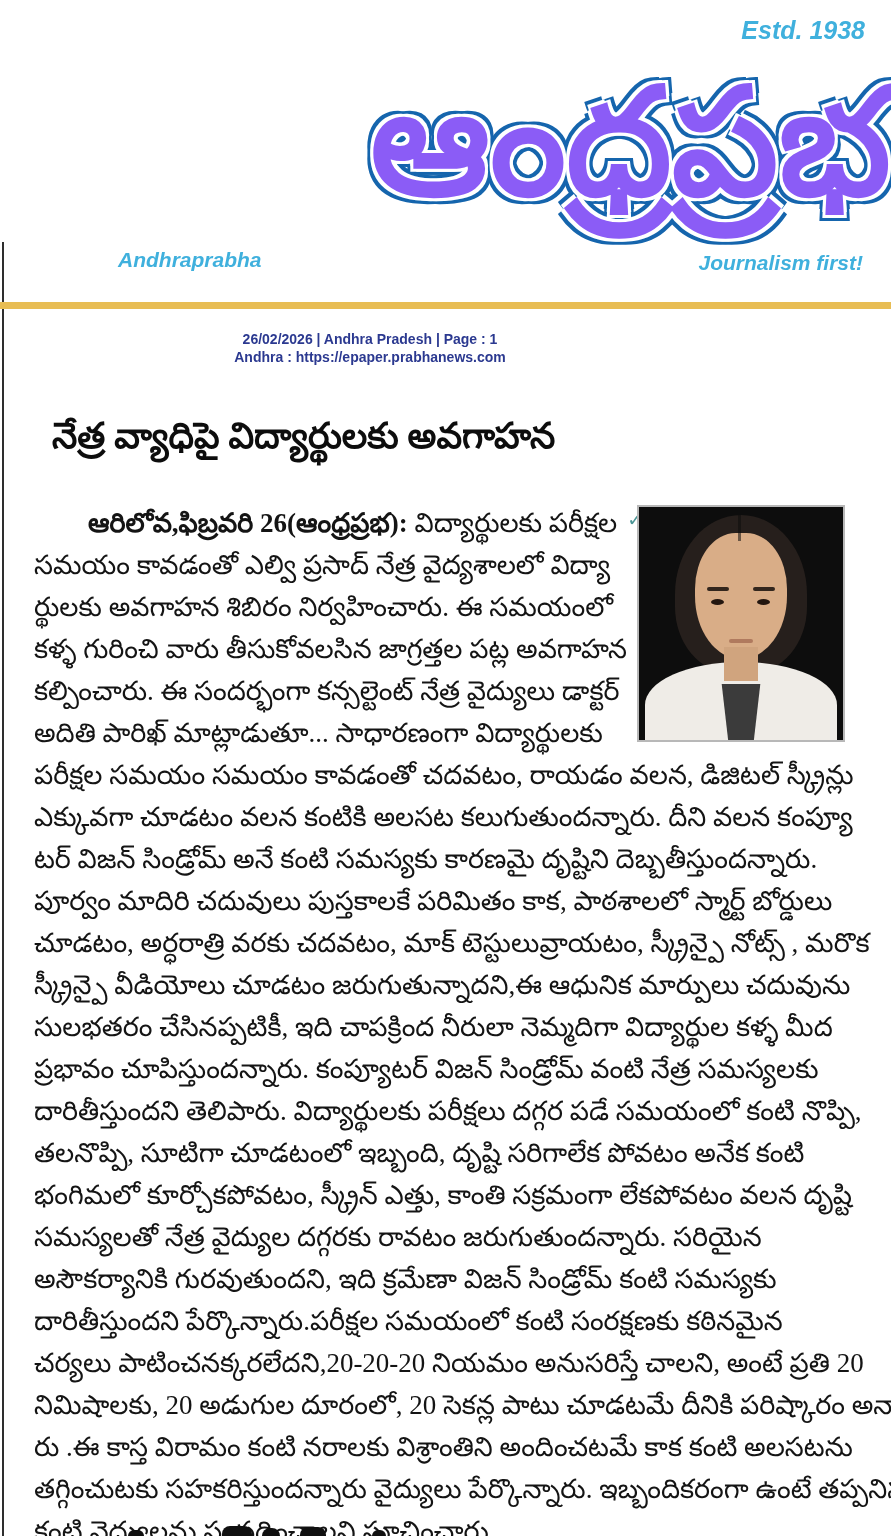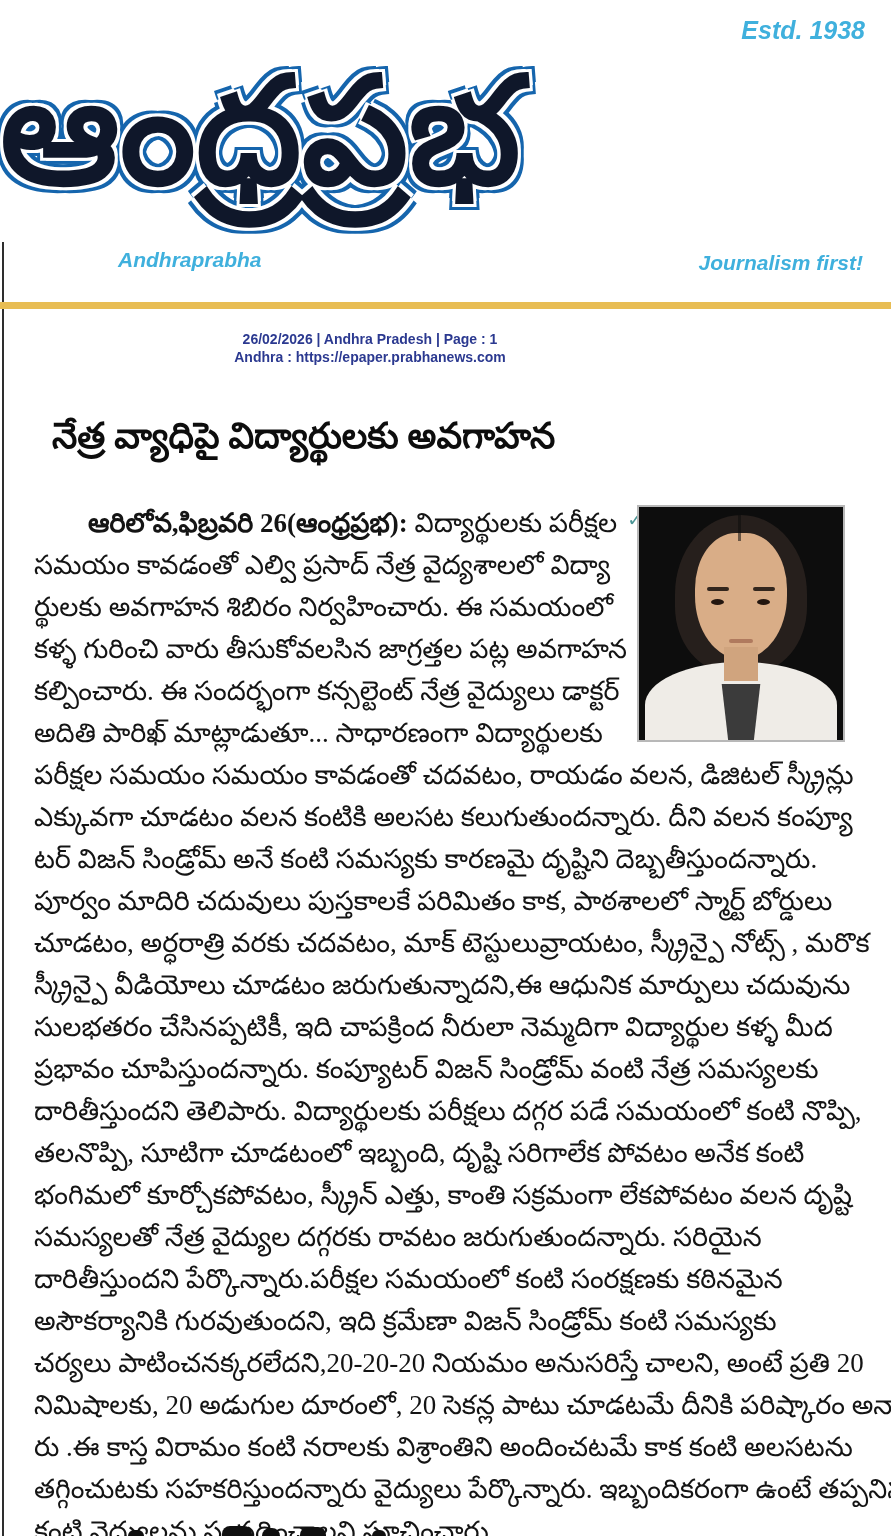--- a/index.html
+++ b/index.html
@@ -14,24 +14,24 @@
   .blob1{left:128px;width:16px;height:6px;}
   .blob2{left:222px;width:30px;height:10px;}
   .blob3{left:262px;width:18px;height:8px;}
   .blob4{left:300px;width:26px;height:9px;}
   .blob5{left:372px;width:14px;height:6px;}
 
   
   .masthead{position:absolute;left:0;top:0;width:891px;height:242px;background:#fff;}
   .estd{position:absolute;top:16px;right:26px;font-family:"Liberation Sans",sans-serif;
     font-style:italic;font-weight:700;font-size:25px;color:#3fb0dd;}
-  .logo{position:absolute;top:28px;left:0;right:0;text-align:left;
-    font-size:150px;line-height:230px;font-weight:bold;color:#0f172a;white-space:nowrap;
+  .logo{position:absolute;top:28px;left:0;right:0;text-align:right;
+    font-size:150px;line-height:230px;font-weight:bold;color:#8b5cf6;white-space:nowrap;
     text-shadow:3px 3px 0 #ffffff,-3px -3px 0 #ffffff,3px -3px 0 #ffffff,-3px 3px 0 #ffffff,
-                6px 6px 0 #1565ad,-6px -6px 0 #1565ad,6px -6px 0 #1565ad,-6px 6px 0 #1565ad;font-family:Liberation Mono, monospace;}
+                6px 6px 0 #1565ad,-6px -6px 0 #1565ad,6px -6px 0 #1565ad,-6px 6px 0 #1565ad;}
   .en-name{position:absolute;left:118px;top:248px;font-family:"Liberation Sans",sans-serif;
     font-style:italic;font-weight:700;font-size:21px;color:#3fb0dd;}
   .tagline{position:absolute;right:28px;top:251px;font-family:"Liberation Sans",sans-serif;
     font-style:italic;font-weight:700;font-size:21px;color:#3fb0dd;}
 
   .gold-rule{position:absolute;left:0;top:302px;width:891px;height:7px;background:#e8bd54;}
 
   
   .meta{position:absolute;left:0;top:330px;width:740px;text-align:center;
     font-family:"Liberation Sans",sans-serif;font-weight:700;font-size:14px;
@@ -104,22 +104,22 @@
   <div class="bl fl">టర్ విజన్ సిండ్రోమ్ అనే కంటి సమస్యకు కారణమై దృష్టిని దెబ్బతీస్తుందన్నారు.</div>
   <div class="bl fl">పూర్వం మాదిరి చదువులు పుస్తకాలకే పరిమితం కాక, పాఠశాలలో స్మార్ట్ బోర్డులు</div>
   <div class="bl fl">చూడటం, అర్ధరాత్రి వరకు చదవటం, మాక్ టెస్టులువ్రాయటం, స్క్రీన్పై నోట్స్ , మరొక</div>
   <div class="bl fl">స్క్రీన్పై వీడియోలు చూడటం జరుగుతున్నాదని,ఈ ఆధునిక మార్పులు చదువును</div>
   <div class="bl fl">సులభతరం చేసినప్పటికీ, ఇది చాపక్రింద నీరులా నెమ్మదిగా విద్యార్థుల కళ్ళ మీద</div>
   <div class="bl fl">ప్రభావం చూపిస్తుందన్నారు. కంప్యూటర్ విజన్ సిండ్రోమ్ వంటి నేత్ర సమస్యలకు</div>
   <div class="bl fl">దారితీస్తుందని తెలిపారు. విద్యార్థులకు పరీక్షలు దగ్గర పడే సమయంలో కంటి నొప్పి,</div>
   <div class="bl fl">తలనొప్పి, సూటిగా చూడటంలో ఇబ్బంది, దృష్టి సరిగాలేక పోవటం అనేక కంటి</div>
   <div class="bl fl">భంగిమలో కూర్చోకపోవటం, స్క్రీన్ ఎత్తు, కాంతి సక్రమంగా లేకపోవటం వలన దృష్టి</div>
   <div class="bl fl">సమస్యలతో నేత్ర వైద్యుల దగ్గరకు రావటం జరుగుతుందన్నారు. సరియైన</div>
+  <div class="bl fl">అసౌకర్యానికి గురవుతుందని, ఇది క్రమేణా విజన్ సిండ్రోమ్ కంటి సమస్యకు</div>
   <div class="bl fl">దారితీస్తుందని పేర్కొన్నారు.పరీక్షల సమయంలో కంటి సంరక్షణకు కఠినమైన</div>
-  <div class="bl fl">అసౌకర్యానికి గురవుతుందని, ఇది క్రమేణా విజన్ సిండ్రోమ్ కంటి సమస్యకు</div>
   <div class="bl fl">చర్యలు పాటించనక్కరలేదని,20-20-20 నియమం అనుసరిస్తే చాలని, అంటే ప్రతి 20</div>
   <div class="bl fl">నిమిషాలకు, 20 అడుగుల దూరంలో, 20 సెకన్ల పాటు చూడటమే దీనికి పరిష్కారం అన్నా</div>
   <div class="bl fl">రు .ఈ కాస్త విరామం కంటి నరాలకు విశ్రాంతిని అందించటమే కాక కంటి అలసటను</div>
   <div class="bl fl">తగ్గించుటకు సహకరిస్తుందన్నారు వైద్యులు పేర్కొన్నారు. ఇబ్బందికరంగా ఉంటే తప్పనిసరిగా</div>
   <div class="bl fl">కంటి వైద్యులను సంప్రదించాలని సూచించారు.</div>
 </div>
 
 <div class="photo" title="">
   <div class="hair"></div>
   <div class="face"></div>

